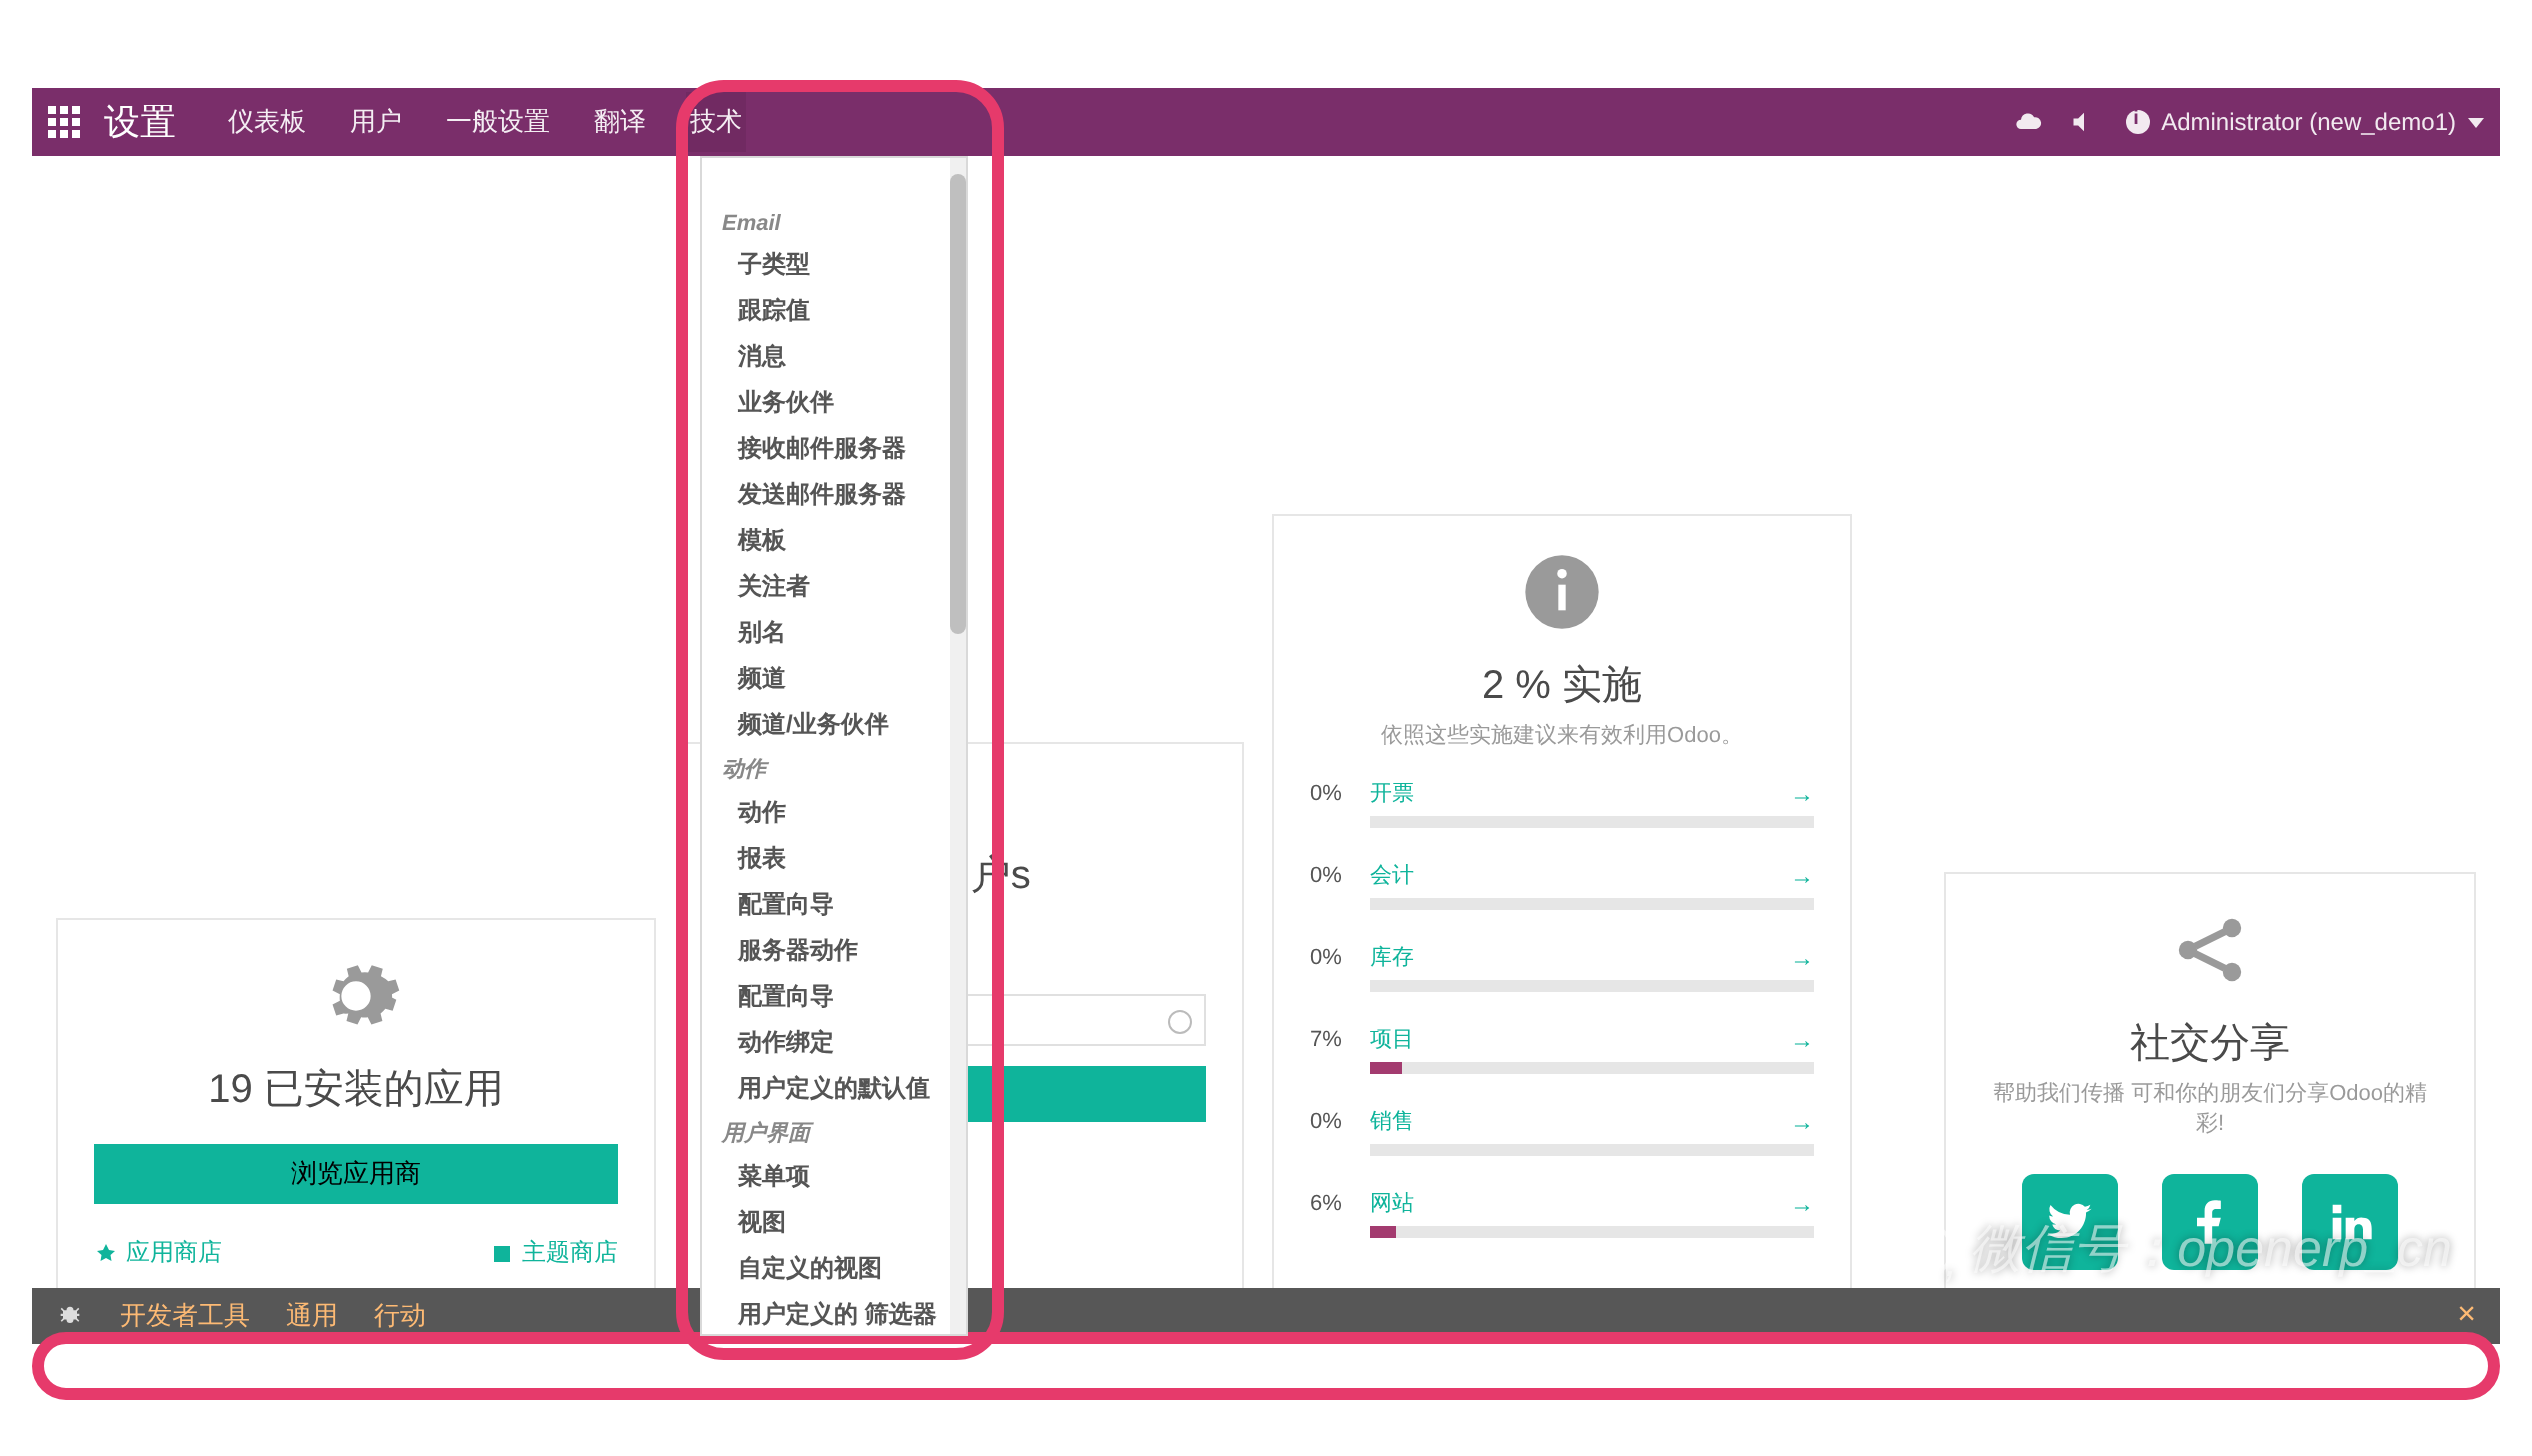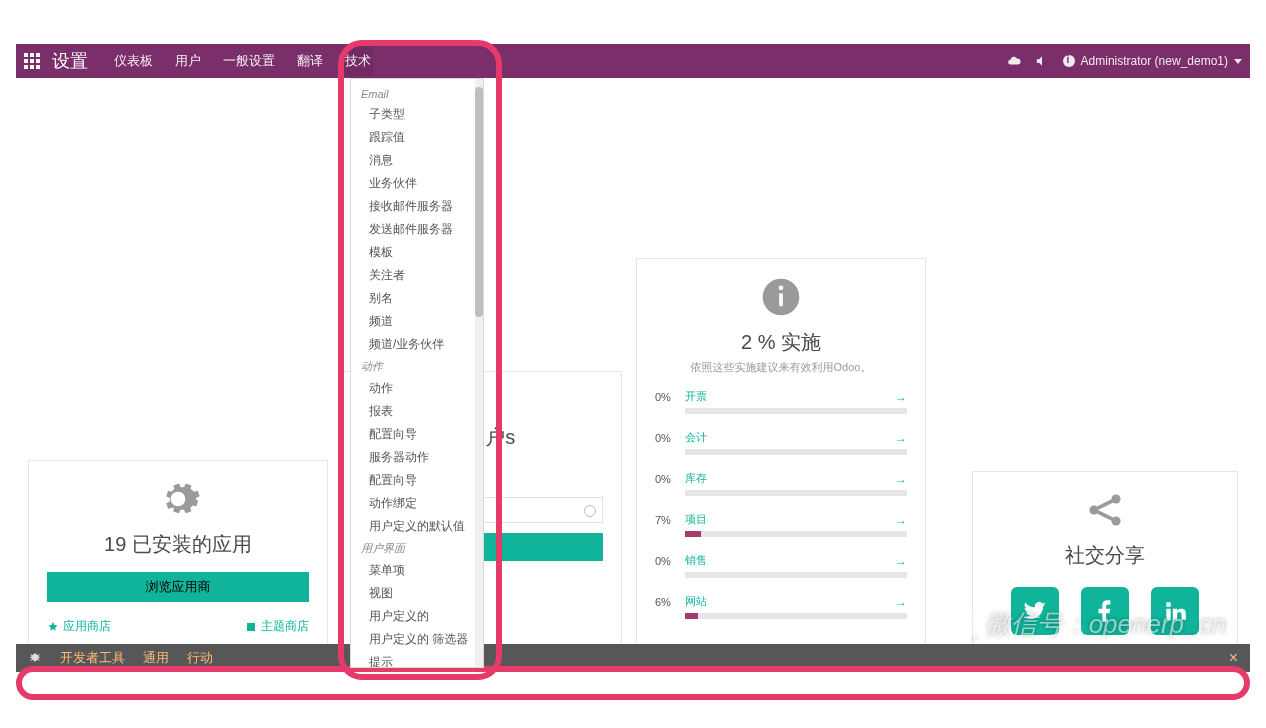--- a/index.html
+++ b/index.html
@@ -23,21 +23,21 @@
 
   
   .hl { position:absolute; border:6px solid #e63a6b; border-radius:24px; z-index:3; pointer-events:none; }
   .hl.dropdown { left:338px; top:40px; width:164px; height:640px; }
   .hl.bottombar { left:16px; top:666px; right:16px; height:34px; border-radius:20px; }
 
   
   .dd { position:absolute; left:350px; top:78px; width:134px; height:590px; background:#fff; border:1px solid #d9d9d9; z-index:5; font-size:12px; color:#555; overflow:hidden; }
   .dd .scrollbar { position:absolute; right:0; top:0; bottom:0; width:8px; background:#f0f0f0; }
   .dd .thumb { position:absolute; right:0; top:8px; width:8px; height:230px; background:#bfbfbf; border-radius:4px; }
-  .dd .inner { padding:6px 0 6px 0; }
+  .dd .inner { padding:24px 0 6px 0;font-weight:bold; }
   .dd .hdr { font-size:11px; color:#888; padding:3px 10px; font-style:italic; }
   .dd .ent { padding:3px 10px 3px 18px; cursor:pointer; white-space:nowrap; overflow:hidden; text-overflow:ellipsis; }
 
   
   .content { position:absolute; left:16px; right:16px; top:78px; bottom:50px; background:#fff; padding:10px 12px; display:flex; gap:14px; z-index:1;align-items:flex-end; }
   .card { background:#fff; border:1px solid #e6e6e6; flex:1; display:flex; flex-direction:column; padding:16px 18px; }
   .card.apps { flex:0 0 300px; }
   .card.users { flex:0 0 280px; }
   .card.impl { flex:0 0 290px; }
   .card.share { flex:1;margin-left:32px; }
@@ -239,20 +239,21 @@
     <div class="card share">
       <div class="big-icon">
         <svg viewBox="0 0 24 24">
             <circle cx="6" cy="12" r="2.5"></circle>
             <circle cx="18" cy="6" r="2.5"></circle>
             <circle cx="18" cy="18" r="2.5"></circle>
             <path d="M8 11l8-4M8 13l8 4" stroke="#9a9a9a" stroke-width="2"></path>
           </svg>
       </div>
       <div class="title">社交分享</div>
+      <div class="sub">帮助我们传播 可和你的朋友们分享Odoo的精彩!</div>
       <div class="share-row">
         <div class="share-btn">
           <svg viewBox="0 0 24 24">
               <path d="M22 5.9a8 8 0 01-2.3.6A4 4 0 0021.4 4a8 8 0 01-2.5 1A4 4 0 0012 8.6 11.3 11.3 0 013 4.2a4 4 0 001.2 5.3 4 4 0 01-1.8-.5v.1a4 4 0 003.2 3.9 4 4 0 01-1.8.1 4 4 0 003.7 2.8A8 8 0 012 17.6 11.3 11.3 0 008.1 19.4c7.3 0 11.3-6.1 11.3-11.3v-.5A8 8 0 0022 5.9z"></path>
             </svg>
         </div>
         <div class="share-btn">
           <svg viewBox="0 0 24 24">
               <path d="M13 22v-8h3l1-4h-4V8c0-1.2.3-2 2-2h2V2.2C16.7 2.1 15.5 2 14.2 2 11.4 2 9.5 3.7 9.5 6.9V10H6v4h3.5v8H13z"></path>
             </svg>
@@ -285,21 +286,21 @@
         <div class="ent">动作</div>
         <div class="ent">报表</div>
         <div class="ent">配置向导</div>
         <div class="ent">服务器动作</div>
         <div class="ent">配置向导</div>
         <div class="ent">动作绑定</div>
         <div class="ent">用户定义的默认值</div>
         <div class="hdr">用户界面</div>
         <div class="ent">菜单项</div>
         <div class="ent">视图</div>
-        <div class="ent">用户定义的</div>
+        <div class="ent">自定义的视图</div>
         <div class="ent">用户定义的 筛选器</div>
         <div class="ent">提示</div>
       </div>
     <div class="scrollbar">
         <div class="thumb"></div>
       </div>
   </div>
 
   <div class="hl dropdown"></div>
 

